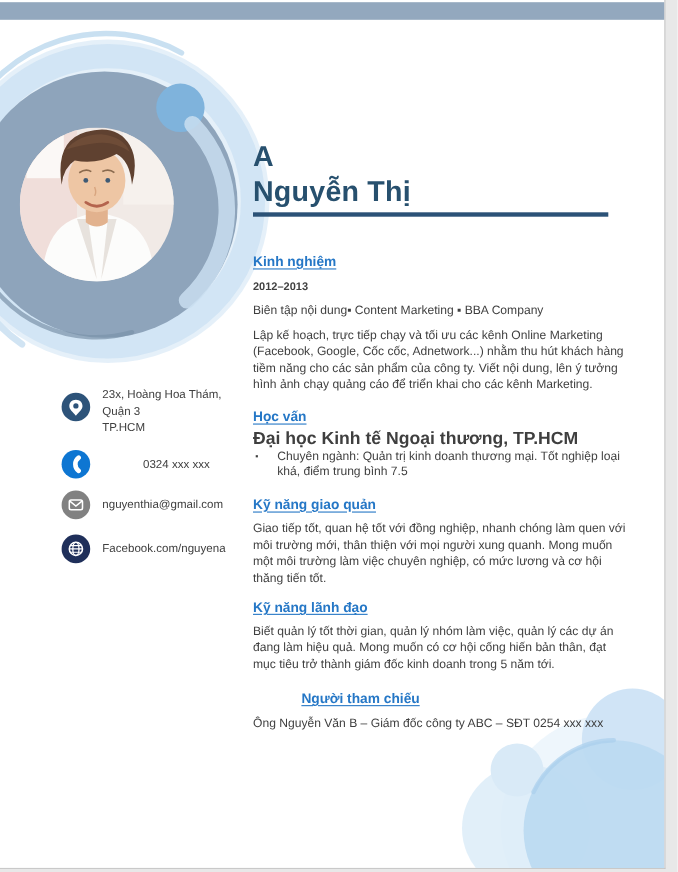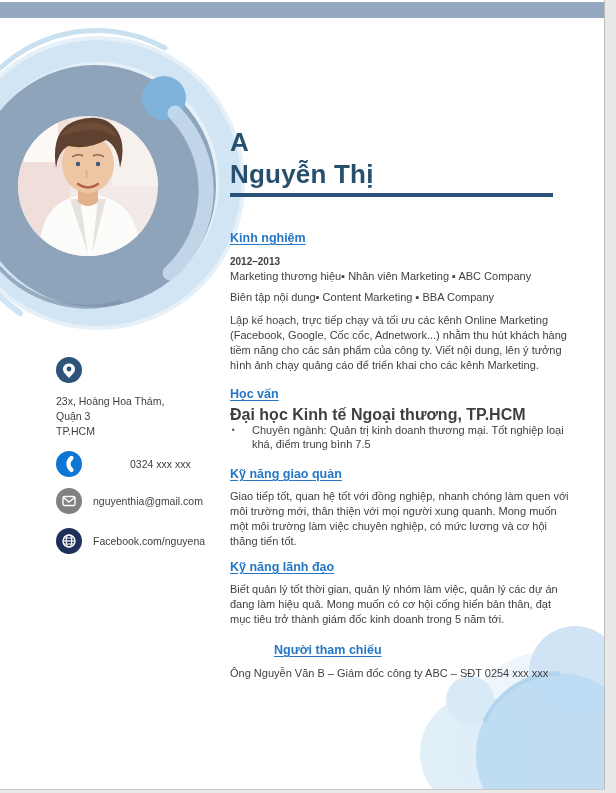--- a/index.html
+++ b/index.html
@@ -24,21 +24,21 @@
   .name-line{font-size:26px;line-height:32px;font-weight:600;letter-spacing:.2px;}
   .name-rule{margin-top:3px;width:323px;height:4px;background:#2b5277;}
 
   
   .contact{position:absolute;left:56px;top:352px;width:165px;}
   .c-row{display:flex;align-items:center;gap:11px;}
   .c-row.multi{align-items:flex-start;}
   .c-row.multi .c-icon{margin-top:5px;}
   .c-icon{width:26px;height:26px;border-radius:50%;flex:0 0 26px;display:flex;align-items:center;justify-content:center;}
   .c-text{font-size:10.5px;line-height:15px;color:#404040;}
-  .r1{margin-bottom:12px;flex-direction:column;} .r2{margin-bottom:11px;gap:48px;} .r3{margin-bottom:14px;}
+  .r1{margin-bottom:12px;} .r2{margin-bottom:11px;gap:48px;} .r3{margin-bottom:14px;}
   .ic-loc{background:#2d5379;} .ic-ph{background:#0e76d2;} .ic-em{background:#818181;} .ic-gl{background:#1f2f5a;}
 
   
   .main{position:absolute;left:230px;top:224px;width:340px;color:#3f3f3f;}
   .sec-h{font-size:12.5px;font-weight:bold;color:#2577c6;text-decoration:underline;
          text-underline-offset:2px;line-height:16px;margin:0;}
   .h-exp{margin-top:6px;margin-bottom:9px;}
   .h-edu{margin-top:13px;margin-bottom:6px;}
   .h-comm{margin-top:15px;margin-bottom:7px;}
   .h-lead{margin-top:10px;margin-bottom:7px;}
@@ -160,21 +160,20 @@
       </span>
       <span class="c-text">Facebook.com/nguyena</span>
     </div>
   </div>
 
   <div class="main">
 
     <h2 class="sec-h h-exp">Kinh nghiệm</h2>
     <div class="entry">
       <div class="dates">2012–2013</div>
-      <div class="jobline">Marketing thương hiệu▪ Nhân viên Marketing ▪ ABC Company</div>
     </div>
     <div class="entry">
       <div class="jobline">Biên tập nội dung▪ Content Marketing ▪ BBA Company</div>
     </div>
     <p class="para summary">Lập kế hoạch, trực tiếp chạy và tối ưu các kênh Online Marketing (Facebook, Google, Cốc cốc, Adnetwork...) nhằm thu hút khách hàng tiềm năng cho các sản phẩm của công ty. Viết nội dung, lên ý tưởng hình ảnh chạy quảng cáo để triển khai cho các kênh Marketing.</p>
 
     <h2 class="sec-h h-edu">Học vấn</h2>
     <div class="school">Đại học Kinh tế Ngoại thương, TP.HCM</div>
     <div class="edu-bullet">
       <span class="bchar">▪</span>

